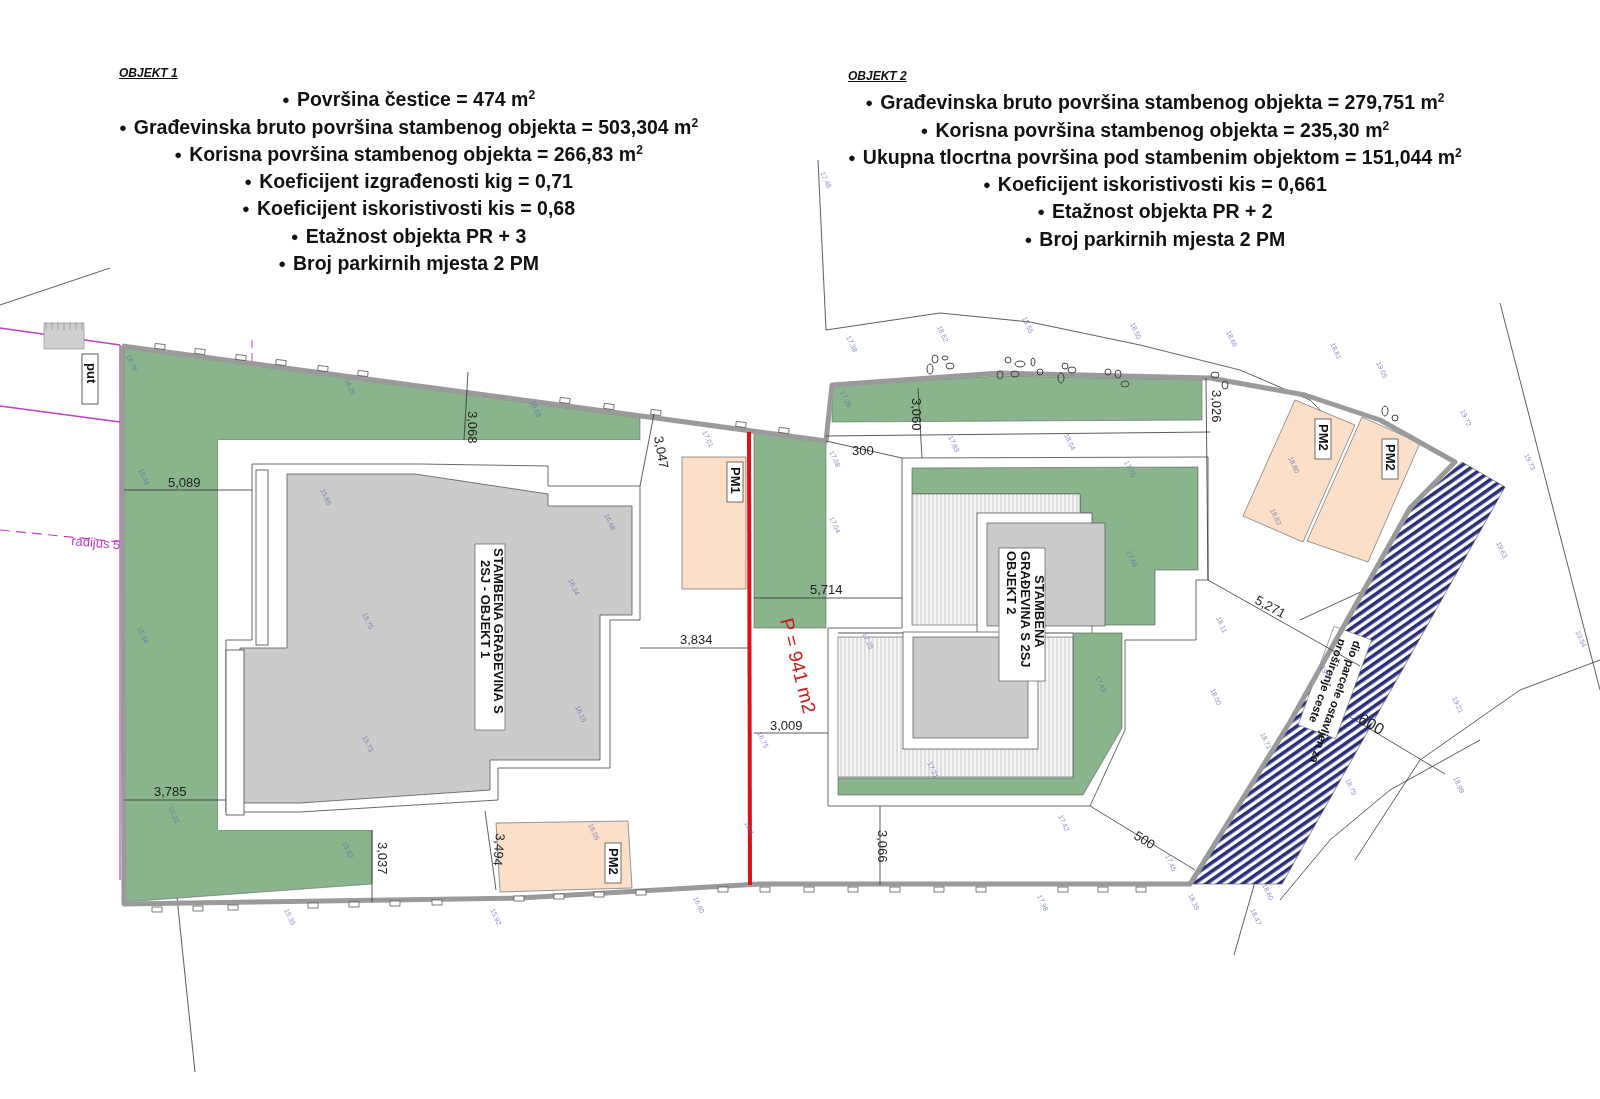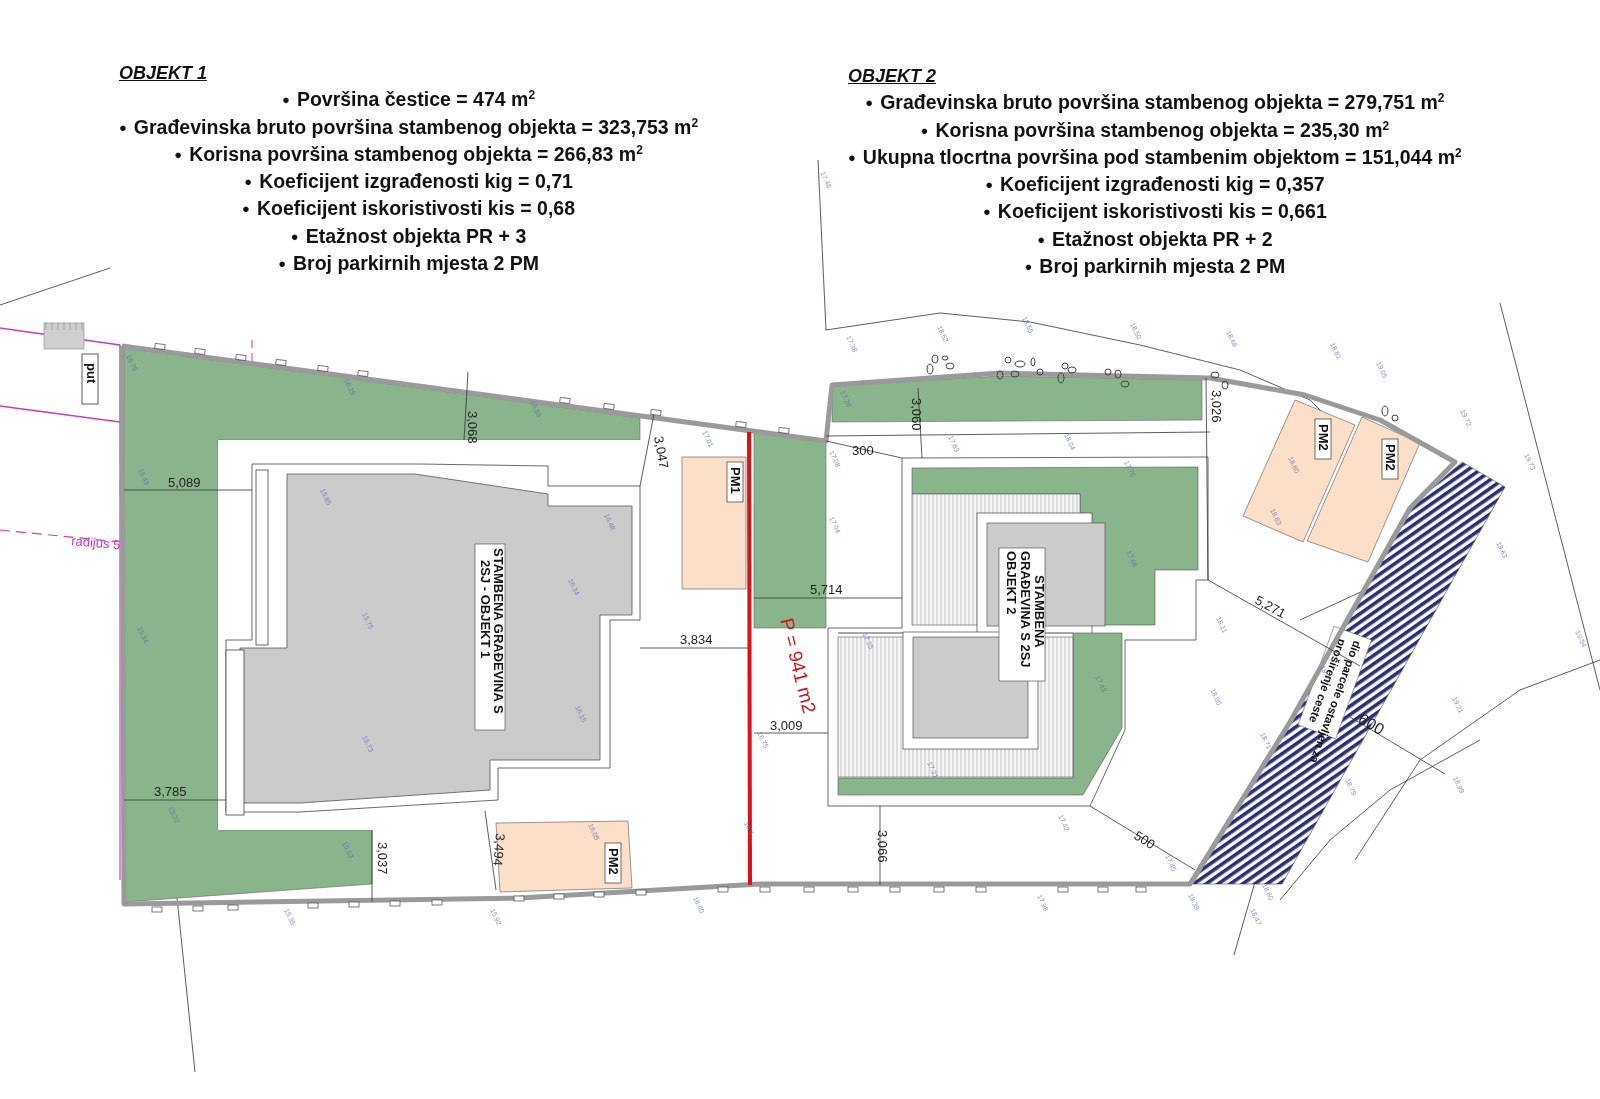--- a/index.html
+++ b/index.html
@@ -1,50 +1,49 @@
 <!DOCTYPE html>
 <html><head>
 <meta charset="utf-8">
 <style>
   html,body{margin:0;padding:0;background:#ffffff;}
   body{width:1600px;height:1099px;position:relative;overflow:hidden;font-family:"Liberation Sans",sans-serif;}
   .spec{position:absolute;font-family:"Liberation Sans",sans-serif;font-weight:bold;color:#111;font-size:19.5px;line-height:24.3px;}
-  .spec .title{font-style:italic;text-decoration:underline;font-size:18px;margin-bottom:2px;}
+  .spec .title{font-style:italic;text-decoration:underline;font-size:12px;margin-bottom:2px;}
   .spec ul{list-style:none;margin:0;padding:0;text-align:center;}
   .spec li{white-space:nowrap;}
   .spec li::before{content:"\25CF";font-size:13px;margin-right:7px;position:relative;top:-2px;}
   .spec sup{font-size:12px;line-height:0;}
   #spec1{left:119px;top:61px;}
   #spec2{left:848px;top:64px;}
   svg#plan{position:absolute;left:0;top:0;}
   .lbl{font-family:"Liberation Sans",sans-serif;}
 </style>
 </head>
 <body>
 
 <div class="spec" id="spec1">
   <div class="title">OBJEKT 1</div>
   <ul>
     <li><span>Površina čestice = 474 m</span><sup>2</sup></li>
-    <li><span>Građevinska bruto površina stambenog objekta = 323,753 m</span><sup>2</sup></li>
+    <li><span>Građevinska bruto površina stambenog objekta = 503,304 m</span><sup>2</sup></li>
     <li><span>Korisna površina stambenog objekta = 266,83 m</span><sup>2</sup></li>
     <li><span>Koeficijent izgrađenosti kig = 0,71</span></li>
     <li><span>Koeficijent iskoristivosti kis = 0,68</span></li>
     <li><span>Etažnost objekta PR + 3</span></li>
     <li><span>Broj parkirnih mjesta 2 PM</span></li>
   </ul>
 </div>
 
 <div class="spec" id="spec2">
   <div class="title">OBJEKT 2</div>
   <ul>
     <li><span>Građevinska bruto površina stambenog objekta = 279,751 m</span><sup>2</sup></li>
     <li><span>Korisna površina stambenog objekta = 235,30 m</span><sup>2</sup></li>
     <li><span>Ukupna tlocrtna površina pod stambenim objektom = 151,044 m</span><sup>2</sup></li>
-    <li><span>Koeficijent izgrađenosti kig = 0,357</span></li>
     <li><span>Koeficijent iskoristivosti kis = 0,661</span></li>
     <li><span>Etažnost objekta PR + 2</span></li>
     <li><span>Broj parkirnih mjesta 2 PM</span></li>
   </ul>
 </div>
 
 <svg id="plan" width="1600" height="1099" viewBox="0 0 1600 1099" xmlns="http://www.w3.org/2000/svg">
   <defs>
     <pattern id="hatchBlue" patternUnits="userSpaceOnUse" width="7" height="7" patternTransform="rotate(-35)">
       <rect width="7" height="7" fill="#ffffff"></rect>

